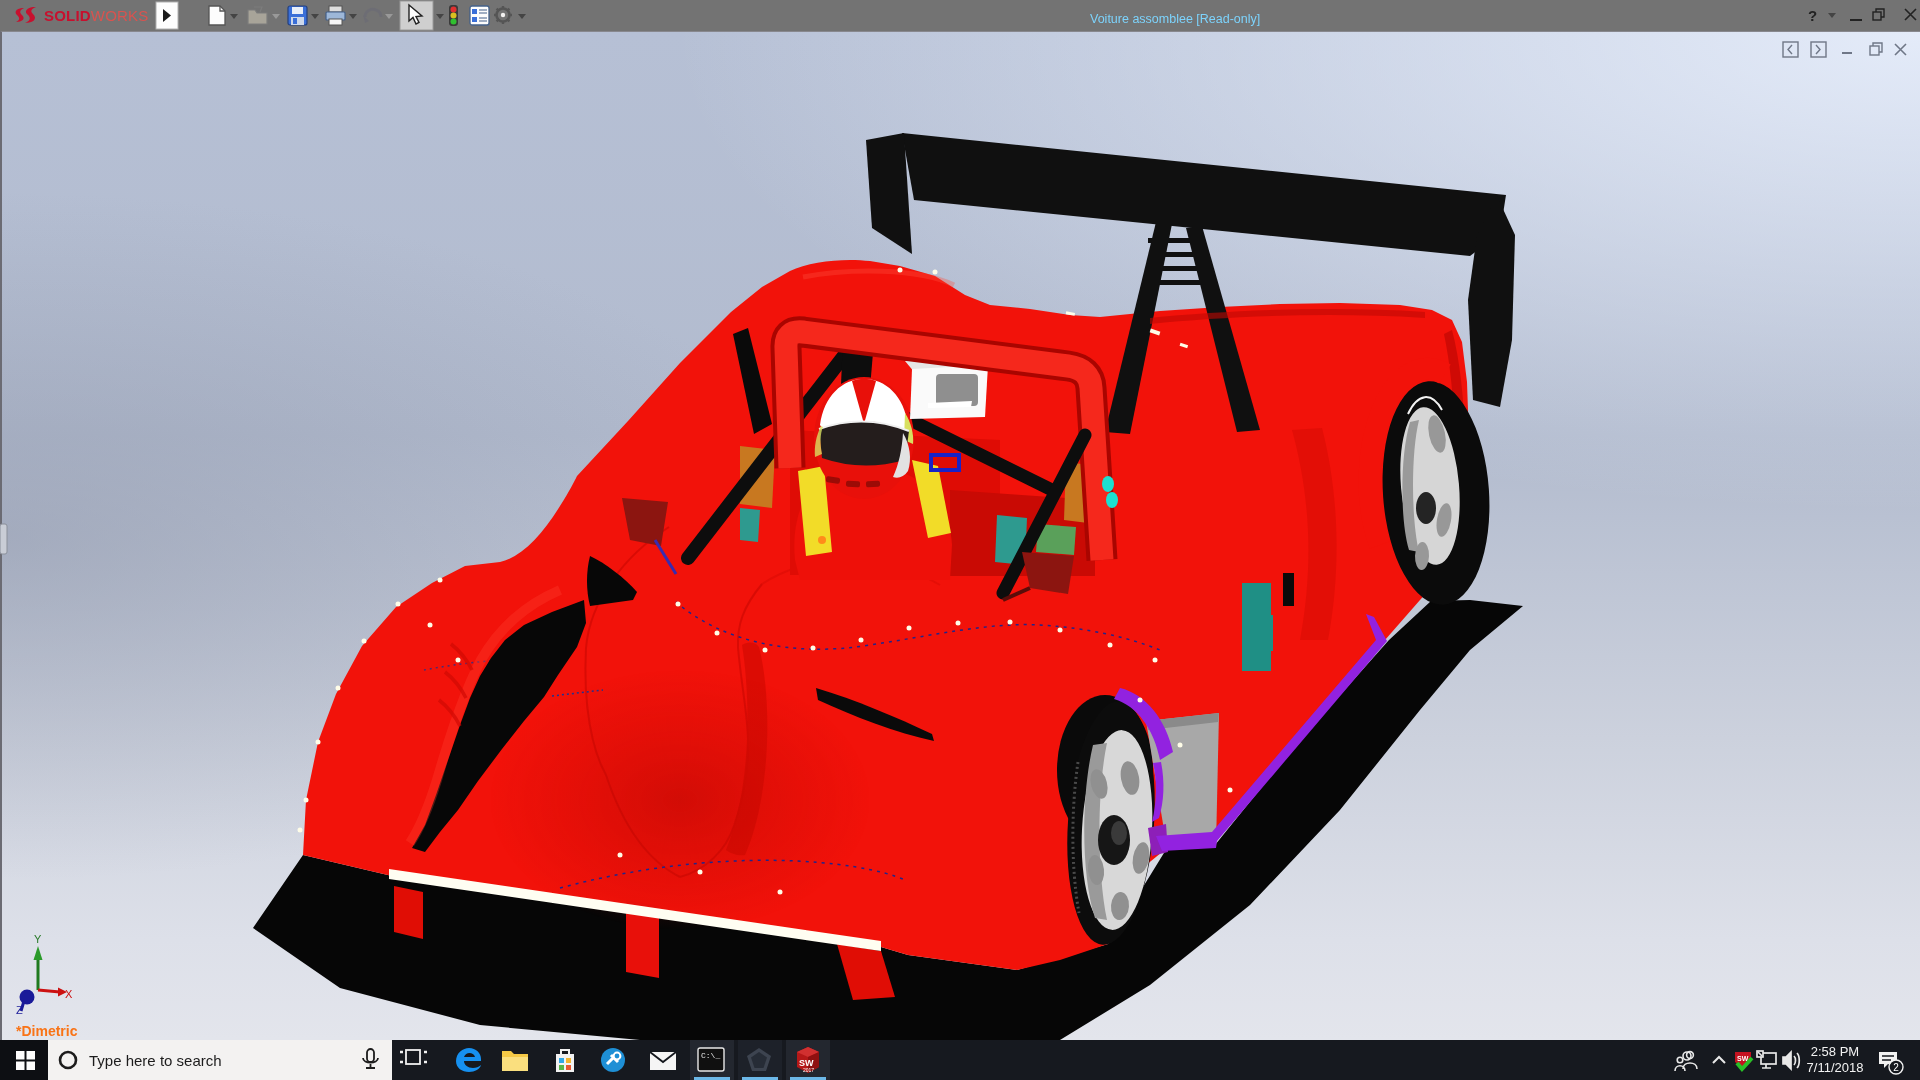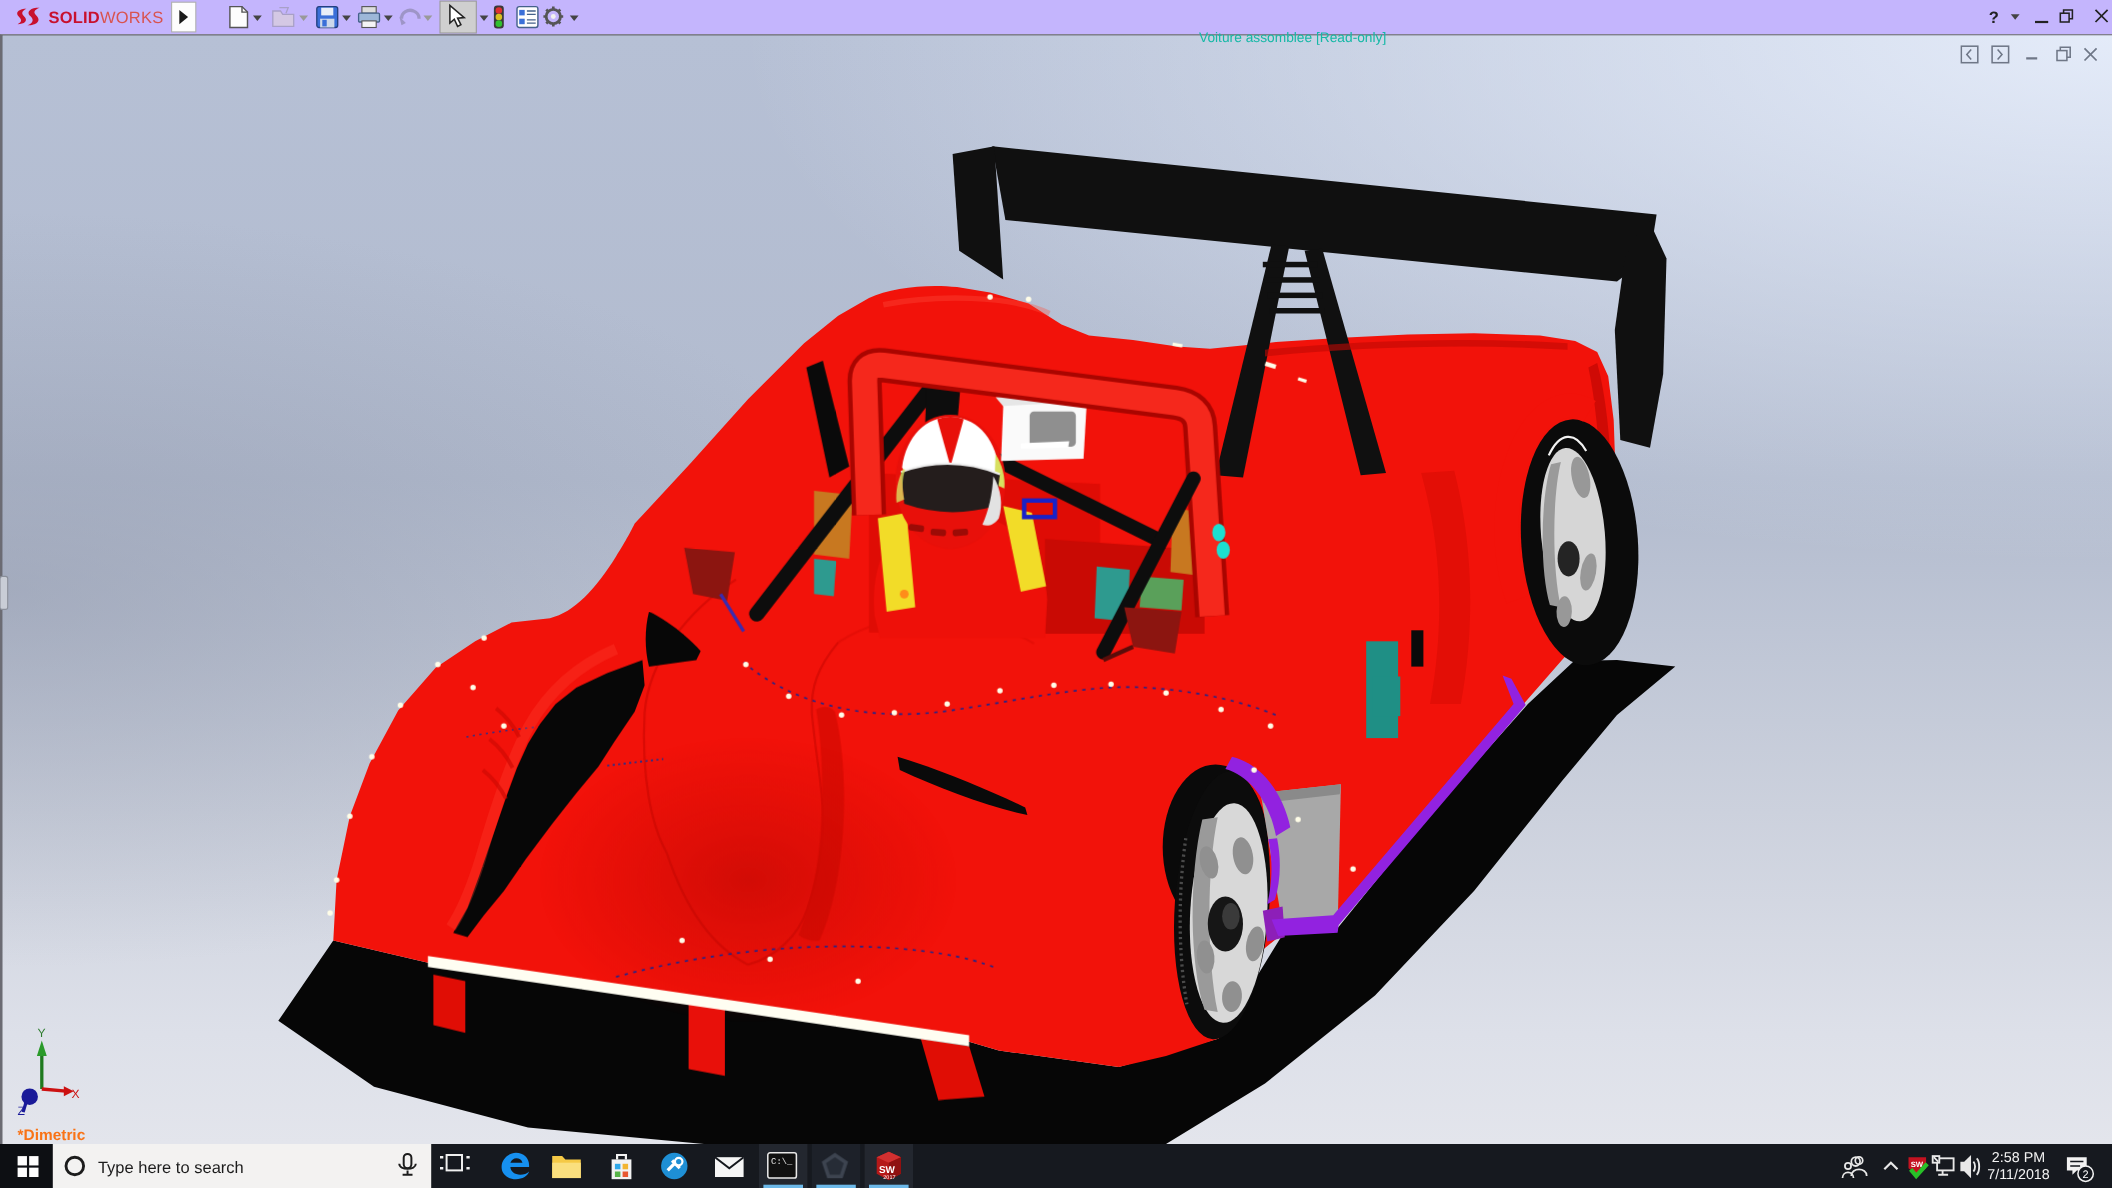--- a/index.html
+++ b/index.html
@@ -1,24 +1,24 @@
 <!DOCTYPE html>
 <html><head><meta charset="utf-8"><style>
 html,body{margin:0;padding:0;width:1920px;height:1080px;overflow:hidden;background:#000;font-family:"Liberation Sans",sans-serif;}
-#toolbar{position:absolute;top:0;left:0;width:1920px;height:31px;background:#c4b5fd;z-index:30;}
+#toolbar{position:absolute;top:0;left:0;width:1920px;height:31px;background:#737373;z-index:30;}
 #viewport{position:absolute;top:31px;left:0;width:1920px;height:1009px;z-index:5;
 background:
  radial-gradient(130% 95% at 100% 0%, rgba(233,240,253,0.9) 0%, rgba(233,240,253,0) 50%),
  radial-gradient(70% 55% at 0% 50%, rgba(140,148,168,0.5) 0%, rgba(140,148,168,0) 62%),
  linear-gradient(180deg,#b6c0d5 0%,#b2bbce 40%,#ccd1dd 70%,#dde0e9 90%,#e3e5ec 100%);
 border-left:2px solid #6b6b73;border-top:1px solid #88888e;box-sizing:border-box;}
 #carsvg{position:absolute;top:0;left:0;z-index:10;pointer-events:none;}
 #taskbar{position:absolute;top:1040px;left:0;width:1616px;height:40px;background:#14171d;z-index:40;}
 #dimetric{position:absolute;left:16px;top:1023px;z-index:12;font-size:14px;font-weight:700;color:#f97316;}
-#title{position:absolute;top:27px;left:1090px;font-size:12.5px;color:#14b8a6;z-index:31;}
+#title{position:absolute;top:12px;left:1090px;font-size:12.5px;color:#7dd3fc;z-index:31;}
 </style></head><body>
 
 <div id="viewport"></div>
 
 <svg id="carsvg" width="1920" height="1080" viewBox="0 0 1920 1080">
 
 <path d="M253,928 L303,855 L392,876 L881,947 L908,955 L1017,970 L1108,944 L1167,848 L1215,845 L1300,740 L1389,640 L1431,601 L1470,600 L1523,606 L1470,650 L1420,710 L1340,810 L1250,905 L1150,985 L1060,1040 L640,1040 L480,1025 L340,988 Z" fill="#060606"></path>
 
 <path d="M303,855 L306,800 L318,742 L336,694 L362,646 L396,607 L432,583 L465,566 L500,562 C522,557 542,535 560,506 C570,490 573,484 577,476 L628,421 L680,363 L731,312 L762,287 L790,271
  C810,261 845,258 870,261 L900,266 L935,276 L965,295 L990,305

